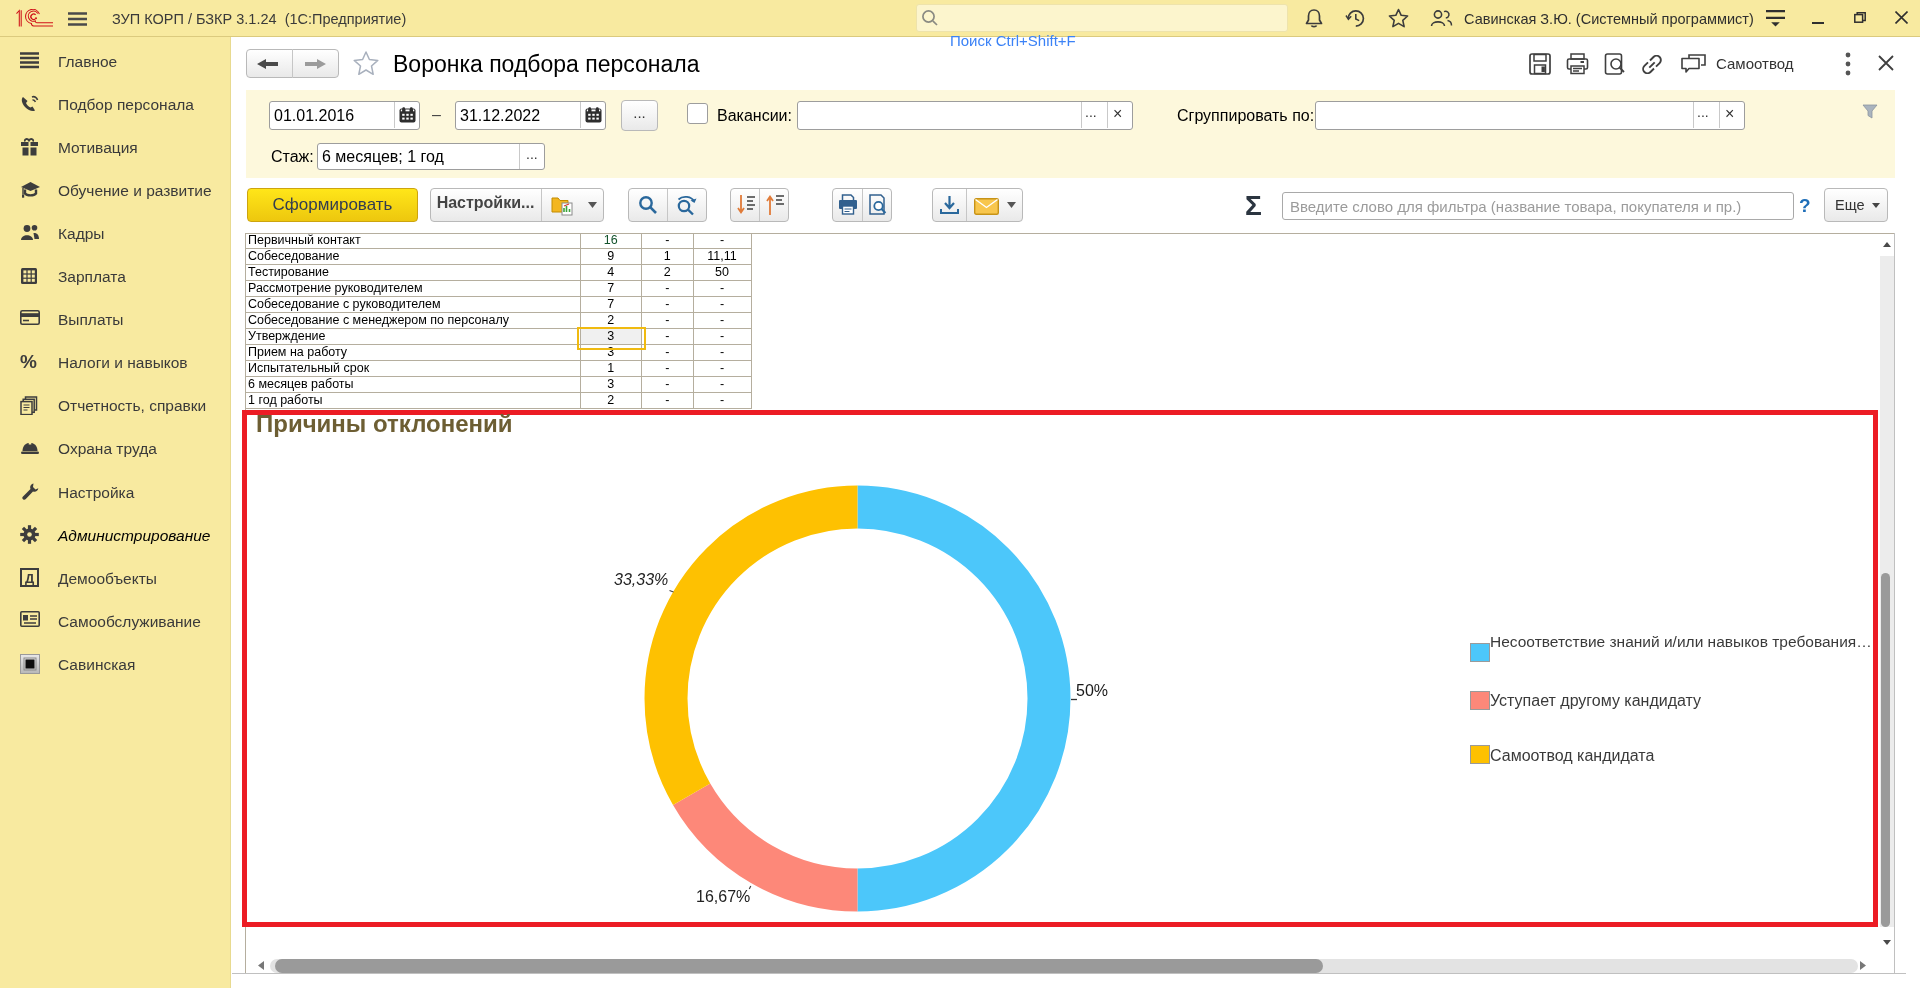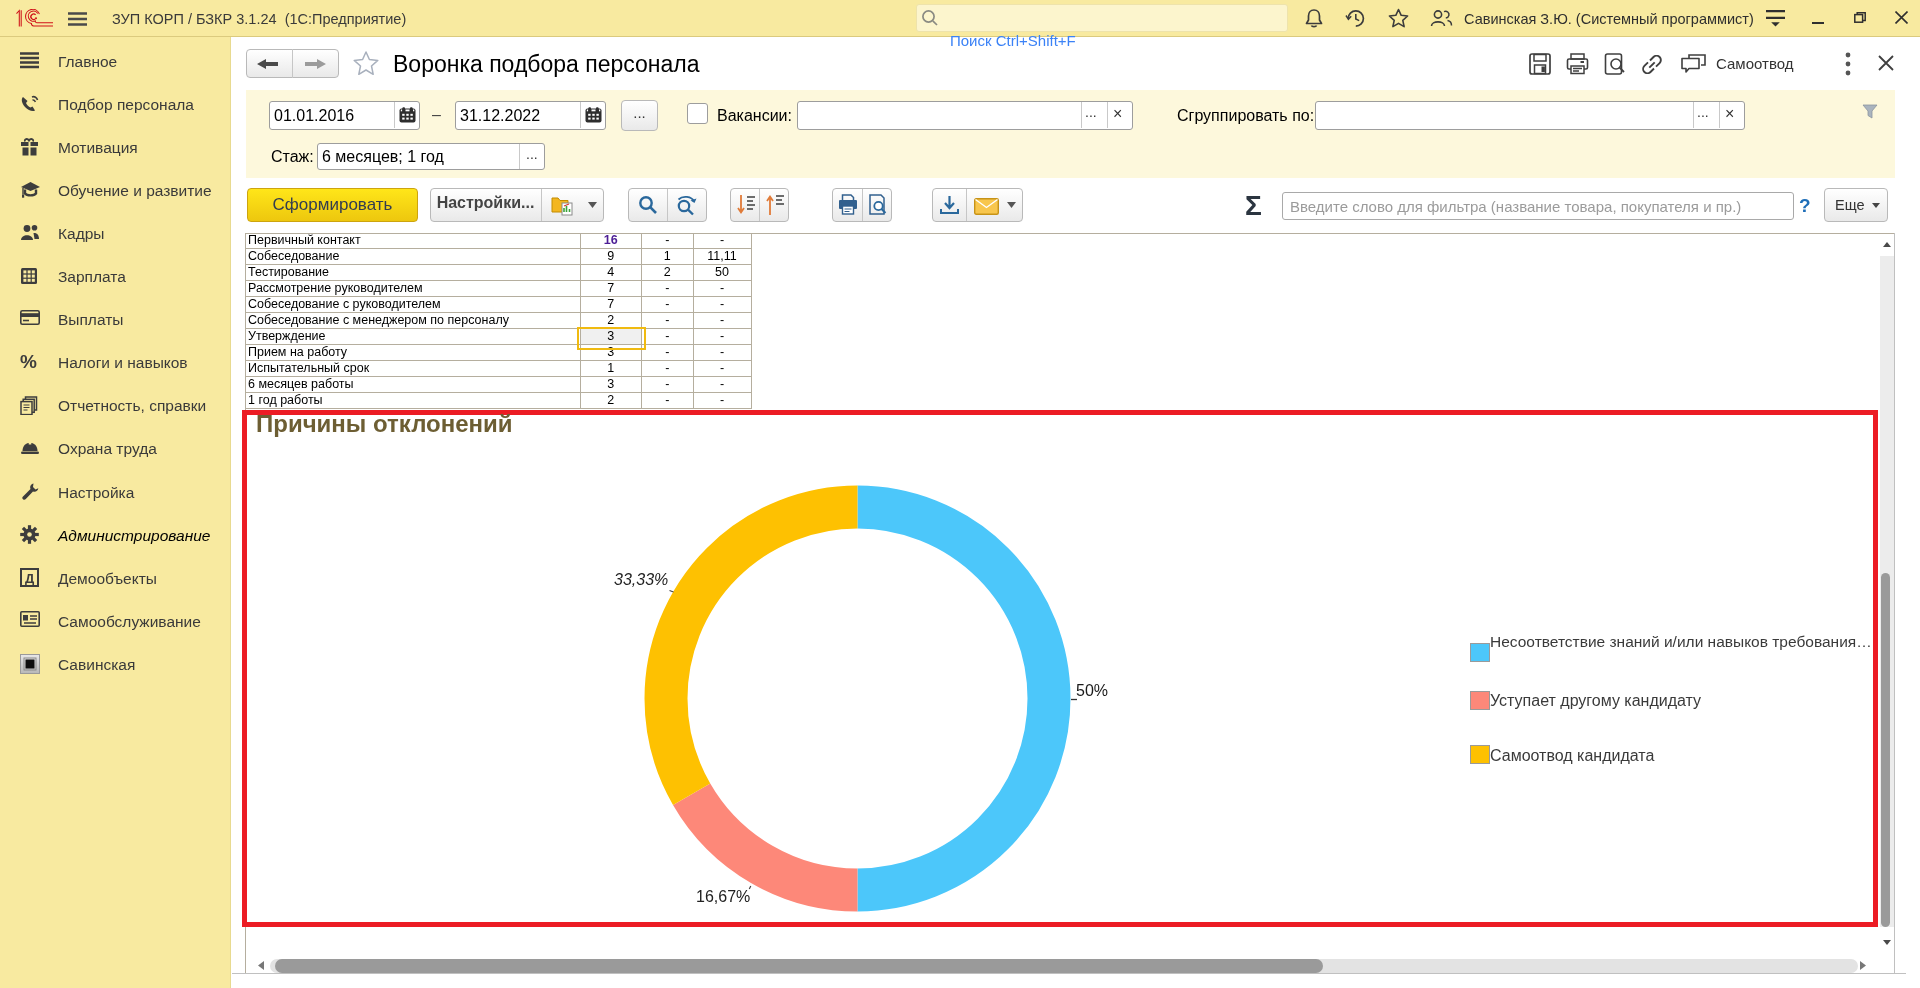--- a/index.html
+++ b/index.html
@@ -469,21 +469,21 @@
 <div class="abs btn" style="left:1824px;top:188px;width:64px;height:34px;"></div>
 <div class="abs" style="left:1835px;top:197px;font-size:14.5px;color:#333;">Еще</div>
 <div class="abs" style="left:1872px;top:203px;">
 <svg width="8" height="5" viewBox="0 0 8 5">
       <path d="M0 0 L8 0 L4 5 Z" fill="#444"></path>
     </svg>
 </div>
 
 <div id="tbl" class="abs" style="left:245px;top:233px;">
     <div class="abs" style="left:0px;top:0px;width:335.5px;height:16px;border-right:1px solid #b5ae9e;border-bottom:1px solid #b5ae9e;font-size:12.5px;color:#000;line-height:15px;padding-left:3px;">Первичный контакт</div>
-    <div class="abs" style="left:335.5px;top:0px;width:61.5px;height:16px;border-right:1px solid #b5ae9e;border-bottom:1px solid #b5ae9e;font-size:12.5px;color:#4c1d95;line-height:15px;text-align:center;font-weight:bold;">16</div>
+    <div class="abs" style="left:335.5px;top:0px;width:61.5px;height:16px;border-right:1px solid #b5ae9e;border-bottom:1px solid #b5ae9e;font-size:12.5px;color:#14532d;line-height:15px;text-align:center;">16</div>
     <div class="abs" style="left:397px;top:0px;width:51.5px;height:16px;border-right:1px solid #b5ae9e;border-bottom:1px solid #b5ae9e;font-size:12.5px;color:#000;line-height:15px;text-align:center;">-</div>
     <div class="abs" style="left:448.5px;top:0px;width:58px;height:16px;border-right:1px solid #b5ae9e;border-bottom:1px solid #b5ae9e;font-size:12.5px;color:#000;line-height:15px;text-align:center;">-</div>
     <div class="abs" style="left:0px;top:16px;width:335.5px;height:16px;border-right:1px solid #b5ae9e;border-bottom:1px solid #b5ae9e;font-size:12.5px;color:#000;line-height:15px;padding-left:3px;">Собеседование</div>
     <div class="abs" style="left:335.5px;top:16px;width:61.5px;height:16px;border-right:1px solid #b5ae9e;border-bottom:1px solid #b5ae9e;font-size:12.5px;color:#000;line-height:15px;text-align:center;">9</div>
     <div class="abs" style="left:397px;top:16px;width:51.5px;height:16px;border-right:1px solid #b5ae9e;border-bottom:1px solid #b5ae9e;font-size:12.5px;color:#000;line-height:15px;text-align:center;">1</div>
     <div class="abs" style="left:448.5px;top:16px;width:58px;height:16px;border-right:1px solid #b5ae9e;border-bottom:1px solid #b5ae9e;font-size:12.5px;color:#000;line-height:15px;text-align:center;">11,11</div>
     <div class="abs" style="left:0px;top:32px;width:335.5px;height:16px;border-right:1px solid #b5ae9e;border-bottom:1px solid #b5ae9e;font-size:12.5px;color:#000;line-height:15px;padding-left:3px;">Тестирование</div>
     <div class="abs" style="left:335.5px;top:32px;width:61.5px;height:16px;border-right:1px solid #b5ae9e;border-bottom:1px solid #b5ae9e;font-size:12.5px;color:#000;line-height:15px;text-align:center;">4</div>
     <div class="abs" style="left:397px;top:32px;width:51.5px;height:16px;border-right:1px solid #b5ae9e;border-bottom:1px solid #b5ae9e;font-size:12.5px;color:#000;line-height:15px;text-align:center;">2</div>
     <div class="abs" style="left:448.5px;top:32px;width:58px;height:16px;border-right:1px solid #b5ae9e;border-bottom:1px solid #b5ae9e;font-size:12.5px;color:#000;line-height:15px;text-align:center;">50</div>

